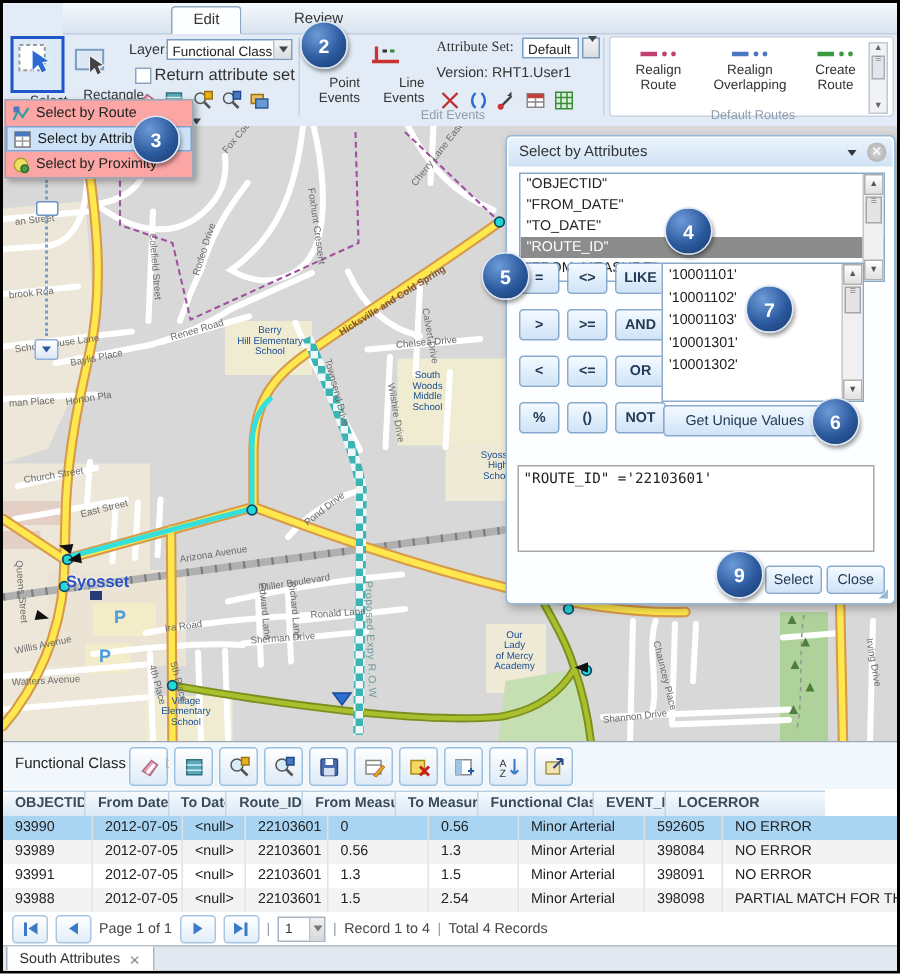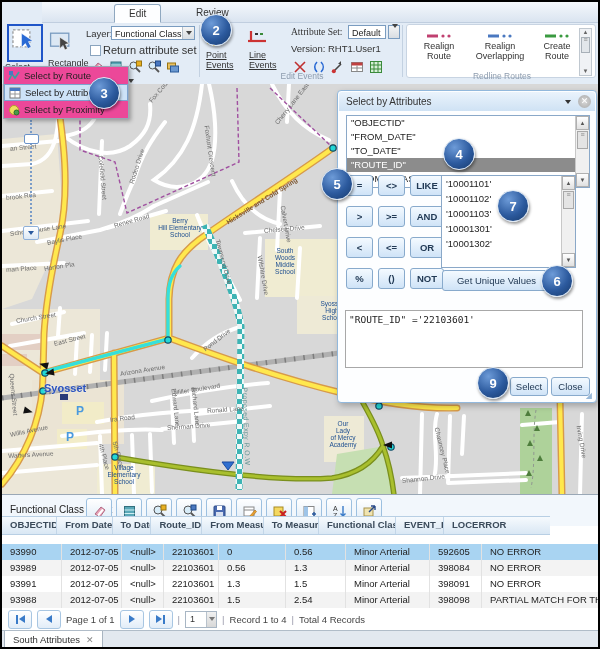--- a/index.html
+++ b/index.html
@@ -8,21 +8,21 @@
   
   .ribbon{position:absolute;left:0;top:0;width:596px;height:82px;background:#e3ecf6;border-bottom:1px solid #b9c7d8;}
   .tabrow{position:absolute;left:0;top:0;width:596px;height:20px;background:linear-gradient(#f4f8fc,#dae4f0);border-bottom:1px solid #c0cedf;margin-left:40px;}
   .tab{position:absolute;top:2px;height:17px;line-height:17px;padding:0 14px;font-size:10px;color:#333;border-radius:3px 3px 0 0;}
   .tab.map{left:8px;background:#ddeafa;border:1px solid #a9c1da;border-bottom:none;}
   .tab.edit{left:72px;background:#fdfeff;border:1px solid #8fa8c0;border-bottom:1px solid #fdfeff;}
   .tab.review{left:140px;}
   .rbody{position:absolute;left:0;top:20px;width:596px;height:62px;}
   .gdiv{position:absolute;top:3px;width:1px;height:52px;background:#c3d1e1;}
   .glabel{position:absolute;top:49px;font-size:8.5px;color:#8d9cae;text-align:center;}
-  .bigbtn{position:absolute;top:2px;text-align:left;font-size:9px;color:#333;text-decoration:underline;}
+  .bigbtn{position:absolute;top:2px;text-align:right;font-size:9px;color:#333;}
   .bigbtn .ic{margin:0 auto;}
   .selhl{border:2px solid #1f55c8;background:#dce9f7;padding:2px;width:28px;height:30px;}
   .tinycaret{width:0;height:0;border-top:4px solid #444;border-left:3.5px solid transparent;border-right:3.5px solid transparent;margin:2px auto 0;}
   .rlabel{position:absolute;font-size:9.5px;color:#333;}
   .dd{position:absolute;height:14px;background:#fff;border:1px solid #7a9cc0;font-size:9px;color:#222;line-height:14px;padding-left:3px;box-sizing:border-box;}
   .dd .ddbtn{position:absolute;right:0;top:0;width:11px;height:100%;background:linear-gradient(#f4f4f4,#d8dde2);border-left:1px solid #b8c2cc;display:flex;align-items:center;justify-content:center;}
   .cb{position:absolute;width:9px;height:9px;background:#fff;border:1px solid #8aa4be;}
   .smicons{position:absolute;display:flex;gap:5px;}
   .smico{width:14px;height:14px;}
   .rl-panel{position:absolute;left:404px;top:2px;width:188px;height:52px;background:#fff;border:1px solid #c8d4e2;border-radius:3px;}
@@ -35,21 +35,21 @@
   .street-label.road{color:#7a5530;font-weight:bold;}
   .street-label.row{color:#6d9a9a;font-size:7px;letter-spacing:.4px;}
   .school{position:absolute;text-align:center;color:#1d4e90;font-size:6.5px;line-height:7px;transform:translateX(-50%);white-space:nowrap;}
   .town{position:absolute;left:42px;top:298px;font-size:11px;font-weight:bold;color:#2a52be;text-shadow:0 0 2px #fff;}
   .pmark{position:absolute;font-size:12px;font-weight:bold;color:#4a9ade;}
   .slider{position:absolute;left:20px;top:34px;width:18px;height:122px;}
   .slider .track{position:absolute;left:8px;top:2px;height:104px;border-left:2px dotted #7a9cc8;}
   .slider .thumb{position:absolute;left:2px;top:16px;width:13px;height:8px;background:#fff;border:1px solid #6a92c8;border-radius:2px;}
   .slider .sbtn{position:absolute;left:1px;top:108px;width:14px;height:12px;background:linear-gradient(#fff,#dce8f4);border:1px solid #8fb0d8;border-radius:2px;display:flex;align-items:center;justify-content:center;}
   
-  .menu{position:absolute;left:1px;top:64px;width:124px;background:#ec4899;border:1px solid #98a6b6;box-shadow:2px 2px 4px rgba(0,0,0,.3);z-index:30;}
+  .menu{position:absolute;left:1px;top:64px;width:124px;background:#fca5a5;border:1px solid #98a6b6;box-shadow:2px 2px 4px rgba(0,0,0,.3);z-index:30;}
   .mi{height:17px;display:flex;align-items:center;gap:4px;padding:0 4px;font-size:9.5px;color:#222;}
   .mi.sel{background:#cde2f7;border:1px solid #7da2ce;box-sizing:border-box;}
   
   .dialog{position:absolute;left:335px;top:88px;width:258px;height:311px;background:#fdfeff;border:1px solid #92b8dc;border-radius:4px;box-shadow:2px 3px 6px rgba(0,0,0,.25);z-index:20;}
   .dlg-hdr{position:absolute;left:1px;top:1px;right:1px;height:19px;background:linear-gradient(#eaf3fc,#cfe2f4);border-radius:3px 3px 0 0;font-size:10px;color:#333;line-height:19px;padding-left:7px;}
   .dlg-close{position:absolute;right:4px;top:3px;width:13px;height:13px;border-radius:50%;background:radial-gradient(#d8d8d8,#a8a8a8);color:#fff;font-size:9px;line-height:13px;text-align:center;}
   .dlg-caret{position:absolute;right:24px;top:8px;width:0;height:0;border-top:4px solid #333;border-left:3.5px solid transparent;border-right:3.5px solid transparent;}
   .listbox{position:absolute;background:#fff;border:1px solid #8aa8c8;overflow:hidden;}
   .lst-row{height:14px;line-height:14px;font-size:9.5px;color:#222;padding-left:4px;white-space:nowrap;}
   .lst-row.sel{background:#8c8c8c;color:#fff;}
@@ -64,21 +64,21 @@
   .sqltxt{position:absolute;left:8px;top:207px;font-size:9.5px;color:#222;}
   .wherebox{position:absolute;left:7px;top:219px;width:238px;height:58px;background:#fff;border:1px solid #a8a8a8;font-family:"DejaVu Sans Mono",monospace;font-size:9.5px;color:#222;padding:3px;resize:none;box-sizing:border-box;}
   .grip{position:absolute;right:3px;bottom:2px;font-size:8px;color:#98b8d8;letter-spacing:1px;}
   
   .callout{position:absolute;width:30px;height:30px;border-radius:50%;background:radial-gradient(circle at 35% 28%,#6d9bd8,#2c5a9e 55%,#16396b);color:#fff;font-weight:bold;font-size:13px;display:flex;align-items:center;justify-content:center;border:1px solid #dde8f4;box-shadow:1px 2px 3px rgba(0,0,0,.4);z-index:40;}
   
   .bottom{position:absolute;left:0;top:492px;width:596px;height:153px;background:#fff;border-top:1px solid #9aa8b6;}
   .bt-toolbar{position:absolute;left:0;top:0;width:596px;height:31px;background:#f2f7fc;}
   .bt-title{position:absolute;left:8px;top:9px;font-size:10px;color:#222;}
   .tbtn{position:absolute;top:3px;width:24px;height:24px;background:linear-gradient(#ffffff,#ddeaf6);border:1px solid #9cc0e0;border-radius:3px;display:flex;align-items:center;justify-content:center;}
-  .thead{position:absolute;left:0;top:21px;width:548px;height:17px;background:linear-gradient(#f6fafd,#d9e7f4);border-top:1px solid #b8cfe4;border-bottom:1px solid #b8cfe4;display:flex;}
+  .thead{position:absolute;left:0;top:32px;width:548px;height:17px;background:linear-gradient(#f6fafd,#d9e7f4);border-top:1px solid #b8cfe4;border-bottom:1px solid #b8cfe4;display:flex;}
   .th{font-size:9.5px;font-weight:bold;color:#3a4a5a;line-height:16px;padding-left:8px;box-sizing:border-box;border-right:1px solid #c3d6e8;white-space:nowrap;overflow:hidden;}
   .rows{position:absolute;left:0;top:49px;width:596px;}
   .trow{display:flex;height:16px;background:#fff;}
   .trow.alt{background:#f3f3f3;}
   .trow.sel{background:#a9d4f2;}
   .td{font-size:9.5px;color:#222;line-height:16px;padding-left:8px;box-sizing:border-box;border-right:1px solid #e2e2e2;white-space:nowrap;overflow:hidden;}
   .c0{width:60px}.c1{width:60px}.c2{width:42px}.c3{width:55px}.c4{width:67px}.c5{width:60px}.c6{width:84px}.c7{width:52px}.c8{width:116px;border-right:none}
   .pager{position:absolute;left:0;top:113px;width:596px;height:22px;display:flex;align-items:center;gap:5px;padding-left:6px;box-sizing:border-box;font-size:9.5px;color:#444;}
   .pg-btn{width:22px;height:17px;background:linear-gradient(#fff,#e2edf8);border:1px solid #a8c6e2;border-radius:3px;display:flex;align-items:center;justify-content:center;gap:1px;}
   .tri-r{width:0;height:0;border-left:6px solid #3a7bc8;border-top:4px solid transparent;border-bottom:4px solid transparent;}
@@ -255,21 +255,21 @@
         <div class="rl-btn" style="left:128px;width:44px;">
           <svg width="26" height="10" style="margin:0 auto;">
               <path d="M1 5 H12" stroke="#3a9a40" stroke-width="3"></path>
               <circle cx="17" cy="5" r="1.6" fill="#3a9a40"></circle>
               <circle cx="23" cy="5" r="1.6" fill="#3a9a40"></circle>
             </svg>
           <div>Create Route</div>
         </div>
         <div class="rl-scroll">▲<div class="rl-thumb">≡</div><div style="position:absolute;bottom:1px;left:0;right:0;">▼</div></div>
       </div>
-      <div class="glabel" style="left:430px;width:140px;">Redline Routes</div>
+      <div class="glabel" style="left:430px;width:140px;">Default Routes</div>
     </div>
   </div>
 
   <div class="map">
     <svg width="596" height="410" viewBox="0 0 596 410">
       <defs>
         <pattern id="chk" width="10" height="10" patternUnits="userSpaceOnUse">
           <rect width="10" height="10" fill="#eef8f8"></rect>
           <rect x="0" y="0" width="5" height="5" fill="#3db4b4"></rect>
           <rect x="5" y="5" width="5" height="5" fill="#3db4b4"></rect>

